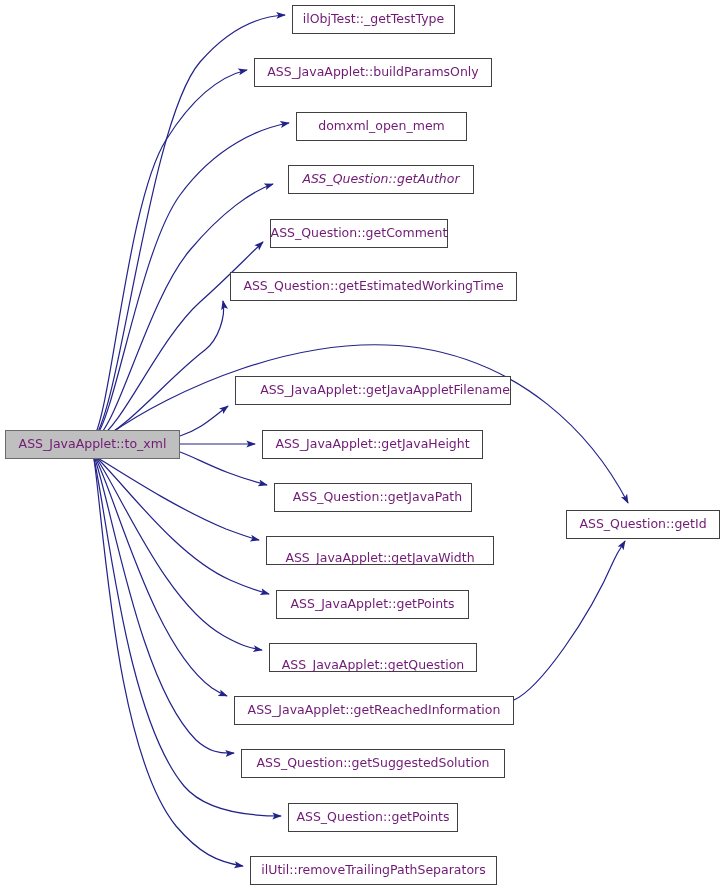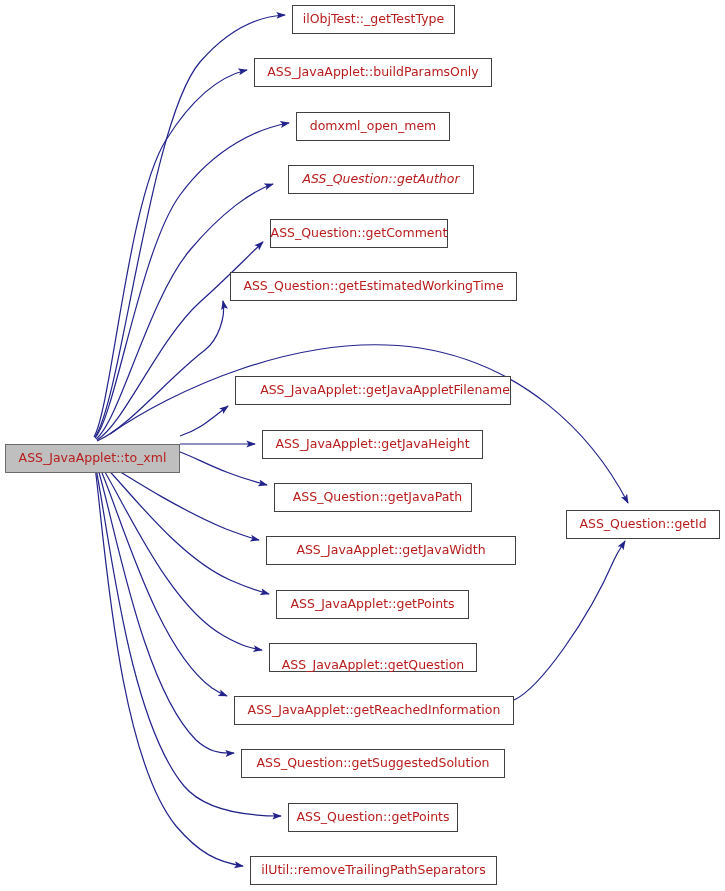--- a/index.html
+++ b/index.html
@@ -1,21 +1,21 @@
 <!DOCTYPE html>
 <html><head>
 <meta charset="utf-8">
 <style>
   html,body{margin:0;padding:0;background:#ffffff;}
   #graph{position:relative;width:725px;height:891px;background:#ffffff;
          font-family:"DejaVu Sans","Liberation Sans",sans-serif;overflow:hidden;}
   svg.edges{position:absolute;left:0;top:0;width:725px;height:891px;pointer-events:none;}
   .node{position:absolute;box-sizing:border-box;display:flex;align-items:center;
         justify-content:center;background:#ffffff;border:1px solid #404040;
-        font-size:12.5px;color:#b91c1c;white-space:nowrap;letter-spacing:0px;}
+        font-size:12.5px;color:#701a75;white-space:nowrap;letter-spacing:0px;}
   .node.root{background:#bfbfbf;border:1px solid #6b6b6b;}
   .node .lbl{line-height:1;padding:0 7px;}
 </style>
 </head>
 <body>
 
 <div id="graph">
   <svg class="edges" viewBox="0 0 725 891" xmlns="http://www.w3.org/2000/svg">
     <defs>
       <marker id="ah" markerWidth="9" markerHeight="9" refX="7.2" refY="3.2" orient="auto" markerUnits="strokeWidth">
@@ -37,30 +37,30 @@
         <path d="M97,458 C126,486 176,556 230,580 C248,588 258,591 269,594" stroke="#22228b" marker-end="url(#ah)"></path>
         <path d="M97,459 C122,496 166,604 224,636 C242,646 250,648 262,650" stroke="#22228b" marker-end="url(#ah)"></path>
         <path d="M96,459 C118,504 154,646 212,688 C218,692 222,694 227,696" stroke="#22228b" marker-end="url(#ah)"></path>
         <path d="M95,459 C113,512 140,684 196,740 C208,751 219,754 234,753" stroke="#22228b" marker-end="url(#ah)"></path>
         <path d="M94,459 C108,520 126,716 184,786 C206,812 250,816 281,816" stroke="#22228b" marker-end="url(#ah)"></path>
         <path d="M94,459 C104,528 116,752 176,826 C199,853 217,862 243,866" stroke="#22228b" marker-end="url(#ah)"></path>
         <path d="M514,700 C540,688 588,620 614,560 C618,551 622,546 625,541" stroke="#22228b" marker-end="url(#ah)"></path>
       </g>
   </svg>
   <div id="node-layer">
-      <div class="node root" style="left: 5px; top: 444px; width: 175px; height: 29px;">
+      <div class="node root" style="left: 5px; top: 430px; width: 175px; height: 29px;">
         <span class="lbl">ASS_JavaApplet::to_xml</span>
       </div>
       <div class="node" style="left: 292px; top: 5px; width: 163px; height: 29px;">
         <span class="lbl">ilObjTest::_getTestType</span>
       </div>
       <div class="node" style="left: 254px; top: 58px; width: 238px; height: 29px;">
         <span class="lbl">ASS_JavaApplet::buildParamsOnly</span>
       </div>
-      <div class="node" style="left: 296px; top: 112px; width: 154px; height: 29px;">
+      <div class="node" style="left: 296px; top: 112px; width: 171px; height: 29px;">
         <span class="lbl">domxml_open_mem</span>
       </div>
       <div class="node" style="left: 288px; top: 165px; width: 186px; height: 29px; font-style: italic;">
         <span class="lbl">ASS_Question::getAuthor</span>
       </div>
       <div class="node" style="left: 270px; top: 219px; width: 178px; height: 29px;">
         <span class="lbl">ASS_Question::getComment</span>
       </div>
       <div class="node" style="left: 230px; top: 272px; width: 287px; height: 29px;">
         <span class="lbl">ASS_Question::getEstimatedWorkingTime</span>
@@ -70,21 +70,21 @@
       </div>
       <div class="node" style="left: 262px; top: 430px; width: 221px; height: 29px;">
         <span class="lbl">ASS_JavaApplet::getJavaHeight</span>
       </div>
       <div class="node" style="left: 274px; top: 483px; width: 198px; height: 29px; padding-left: 9px;">
         <span class="lbl">ASS_Question::getJavaPath</span>
       </div>
       <div class="node" style="left: 566px; top: 510px; width: 154px; height: 29px;">
         <span class="lbl">ASS_Question::getId</span>
       </div>
-      <div class="node" style="left: 266px; top: 536px; width: 250px; height: 29px;">
+      <div class="node" style="left: 266px; top: 536px; width: 228px; height: 29px; align-items: flex-end;">
         <span class="lbl">ASS_JavaApplet::getJavaWidth</span>
       </div>
       <div class="node" style="left: 276px; top: 590px; width: 193px; height: 29px;">
         <span class="lbl">ASS_JavaApplet::getPoints</span>
       </div>
       <div class="node" style="left: 269px; top: 643px; width: 208px; height: 29px; align-items: flex-end;">
         <span class="lbl">ASS_JavaApplet::getQuestion</span>
       </div>
       <div class="node" style="left: 234px; top: 696px; width: 280px; height: 29px;">
         <span class="lbl">ASS_JavaApplet::getReachedInformation</span>

